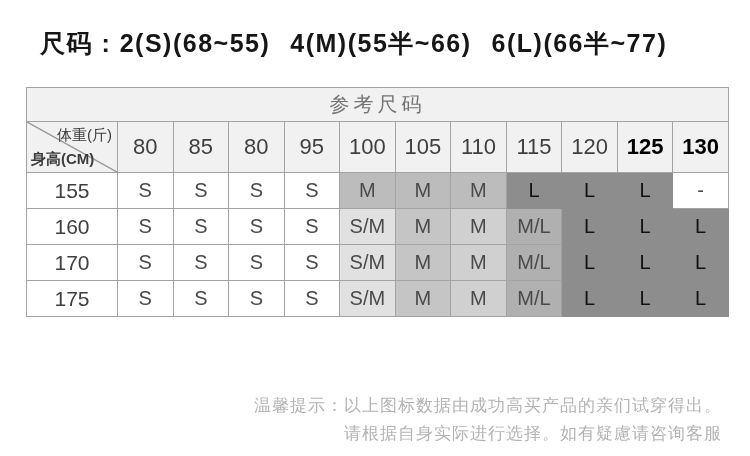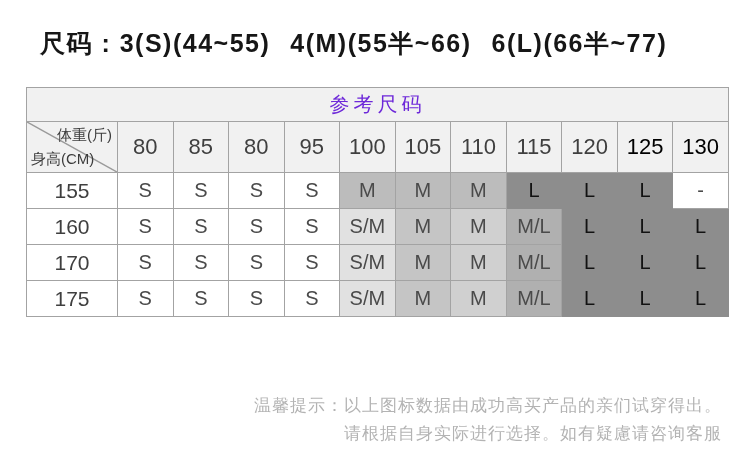--- a/index.html
+++ b/index.html
@@ -18,62 +18,62 @@
   .size-table{
     position:absolute;left:26px;top:87px;width:703px;
     border-collapse:collapse;table-layout:fixed;text-align:center;
   }
   .size-table th,.size-table td{
     border:1px solid #a3a3a3;padding:0;font-weight:normal;
     overflow:hidden;
   }
   .size-table .caption{
     height:33px;background:#f1f1f1;
-    font-size:20px;letter-spacing:4px;color:#6d28d9;
+    font-size:20px;letter-spacing:4px;color:#737373;
   }
   .size-table thead .wrow th{
     height:50px;background:#f1f1f1;
     font-size:22px;color:#3f3f3f;
   }
-  .size-table thead .wrow th.hb{font-weight:normal;color:#000;}
+  .size-table thead .wrow th.hb{font-weight:bold;color:#000;}
   .size-table tbody th{
     height:35px;background:#ffffff;
     font-size:21px;color:#3f3f3f;
   }
   .size-table tbody td{
     font-size:20px;color:#4a4a4a;
   }
   .size-table tbody td.dark{
     border-color:#8d8d8d;color:#121212;
   }
   
   .corner{position:relative;background:#f1f1f1;margin-left:44px;}
   .corner svg{position:absolute;left:0;top:0;width:100%;height:100%;display:block}
   .corner .cw{
     position:absolute;top:4px;right:5px;
     font-size:15px;color:#3c3c3c;letter-spacing:0;
   }
   .corner .ch{
     position:absolute;bottom:3px;left:4px;
-    font-size:15px;color:#3c3c3c;letter-spacing:0;
+    font-size:15px;color:#3c3c3c;letter-spacing:0;font-weight:bold;
   }
   
   .note{
     position:absolute;top:392px;right:28px;
     text-align:right;font-size:17px;line-height:28px;
     color:#b3b3b3;letter-spacing:1px;white-space:nowrap;
   }
 </style>
 </head>
 <body>
 
 <div class="page">
 
   <div class="title">
-    <span>尺码 : 3(S)(44~55)</span>
+    <span>尺码 : 2(S)(68~55)</span>
     <span>4(M)(55半~66)</span>
     <span>6(L)(66半~77)</span>
   </div>
 
   <table class="size-table">
     <colgroup>
       <col style="width:91px">
       <col>
         <col>
         <col>

